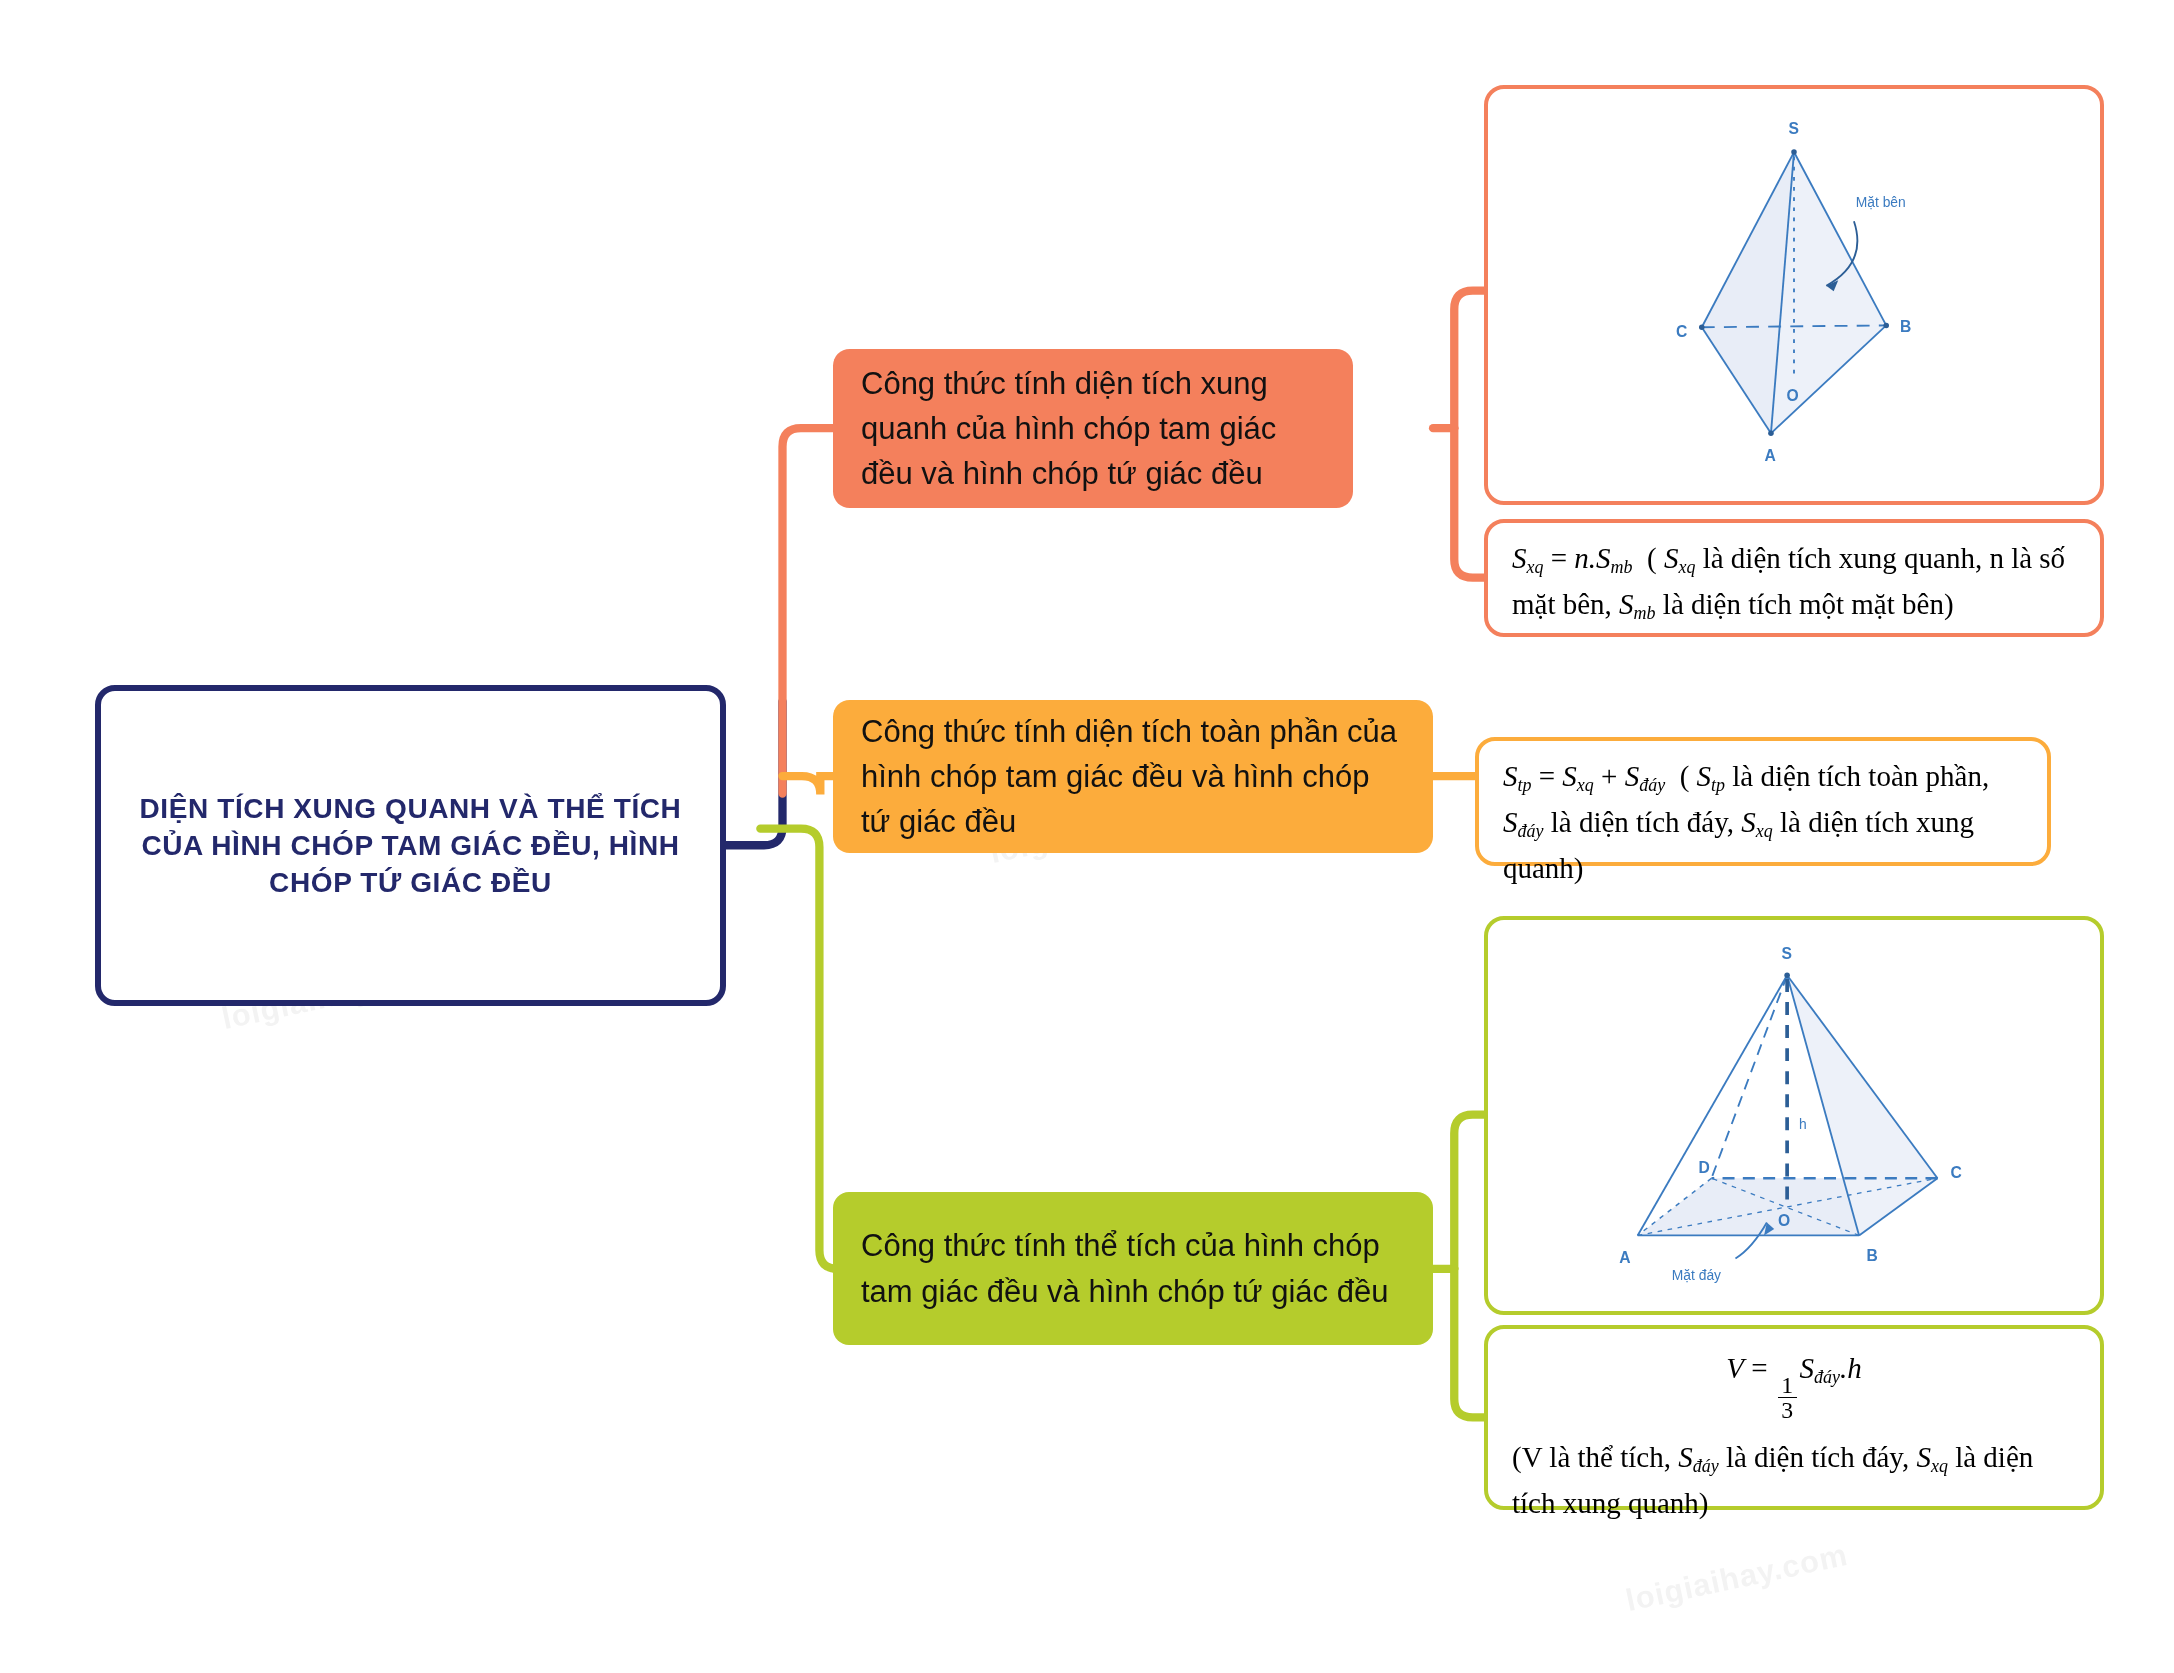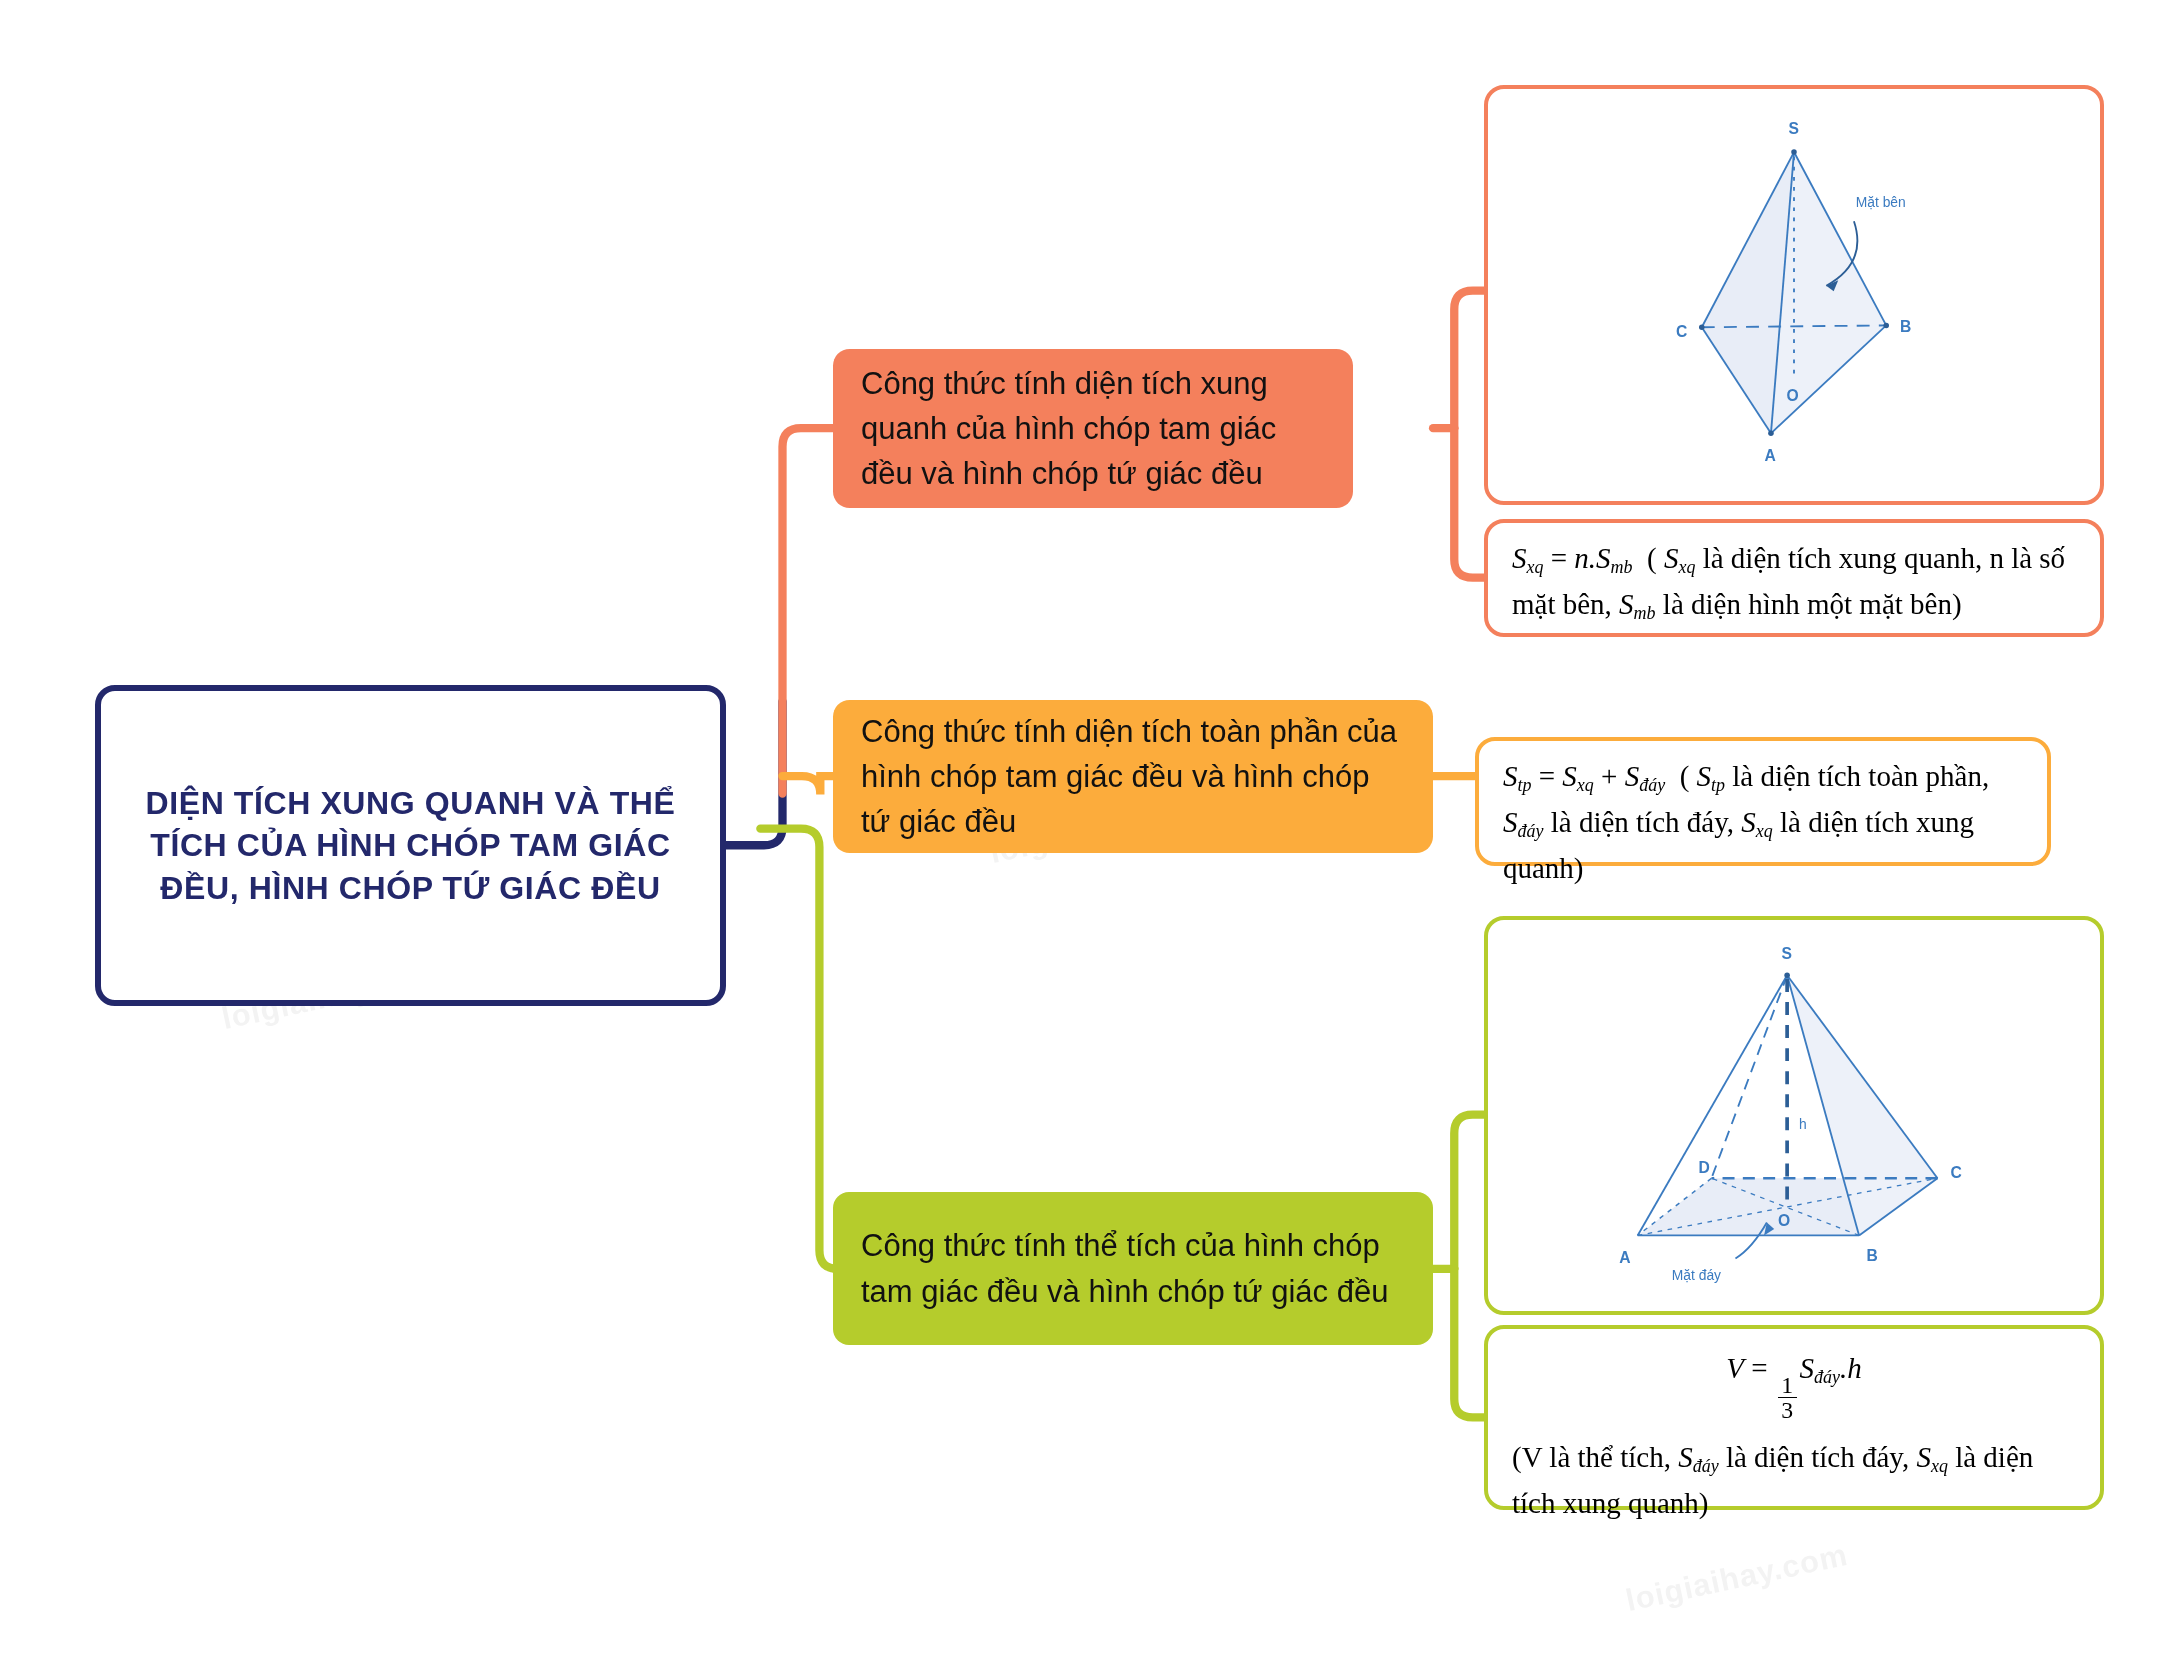--- a/index.html
+++ b/index.html
@@ -11,21 +11,21 @@
   svg.wires{position:absolute;left:0;top:0;width:2174px;height:1673px;pointer-events:none;}
 
   
   #central-node{
     position:absolute;left:95px;top:685px;width:631px;height:321px;
     border:6.5px solid #23286B;border-radius:20px;background:#ffffff;
     display:flex;align-items:center;justify-content:center;
     box-sizing:border-box;z-index:5;
   }
   #central-node .ctext{
-    color:#23286B;font-weight:700;font-size:32px;line-height:1.33;
+    color:#23286B;font-weight:700;font-size:28px;line-height:1.33;
     text-align:center;letter-spacing:0.6px;padding:0 24px;
   }
 
   
   .branch{
     position:absolute;border-radius:16.6px;z-index:5;
     display:flex;align-items:center;box-sizing:border-box;
     padding:24px 28px;
   }
   .branch .btext{
@@ -165,21 +165,21 @@
         <text class="fig-vertex" x="385" y="250">B</text>
         <text class="fig-vertex" x="238" y="390">A</text>
         <text class="fig-vertex" x="262" y="325">O</text>
         <text class="fig-label" x="337" y="115">Mặt bên</text>
       </svg>
     </div>
   </div>
 
   <div class="card" id="card-formula-1">
     <div class="mathbox">
-      <span class="mi">S</span><sub>xq</sub><span> = </span><span class="mi">n.S</span><sub>mb</sub>&nbsp;&nbsp;<span>( </span><span class="mi">S</span><sub>xq</sub><span> là diện tích xung quanh, n là số mặt bên, </span><span class="mi">S</span><sub>mb</sub><span> là diện hình một mặt bên)</span>
+      <span class="mi">S</span><sub>xq</sub><span> = </span><span class="mi">n.S</span><sub>mb</sub>&nbsp;&nbsp;<span>( </span><span class="mi">S</span><sub>xq</sub><span> là diện tích xung quanh, n là số mặt bên, </span><span class="mi">S</span><sub>mb</sub><span> là diện tích một mặt bên)</span>
     </div>
   </div>
 
   <div class="card" id="card-formula-2">
     <div class="mathbox">
       <span class="mi">S</span><sub>tp</sub><span> = </span><span class="mi">S</span><sub>xq</sub><span> + </span><span class="mi">S</span><sub>đáy</sub>&nbsp;&nbsp;<span>( </span><span class="mi">S</span><sub>tp</sub><span> là diện tích toàn phần, </span><span class="mi">S</span><sub>đáy</sub><span> là diện tích đáy, </span><span class="mi">S</span><sub>xq</sub><span> là diện tích xung quanh)</span>
     </div>
   </div>
 
   <div class="card" id="card-figure-2">

